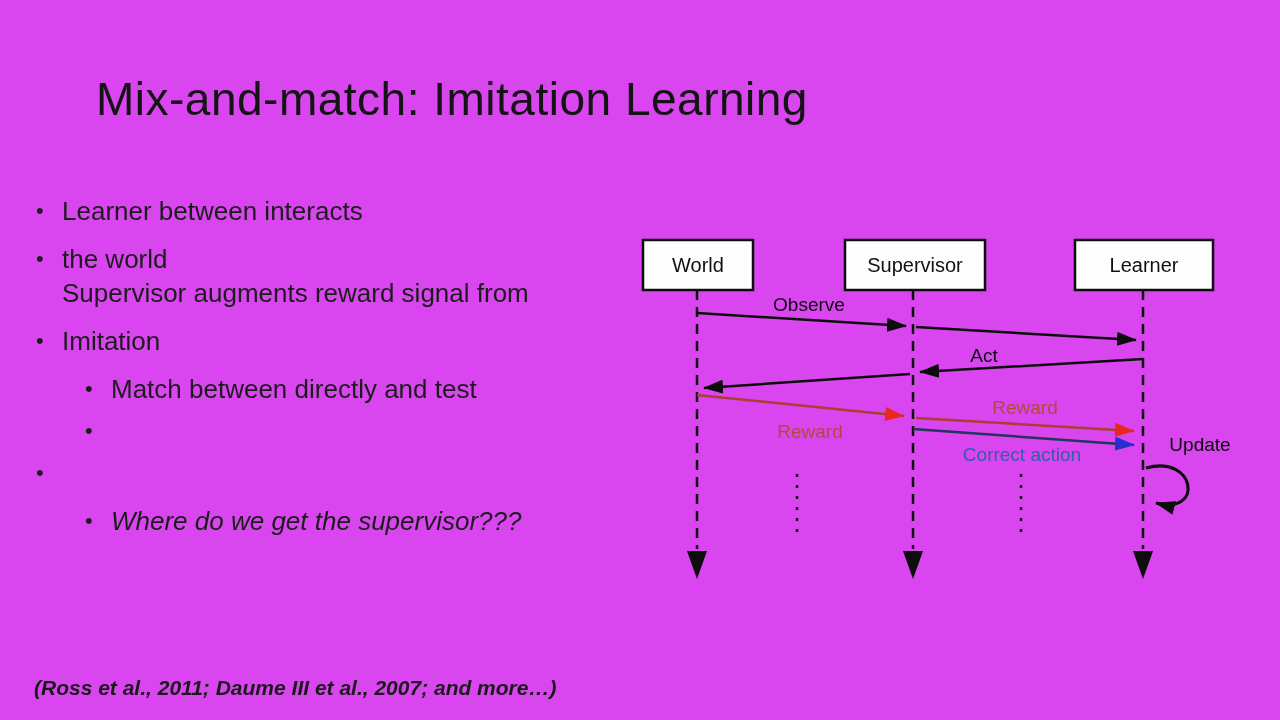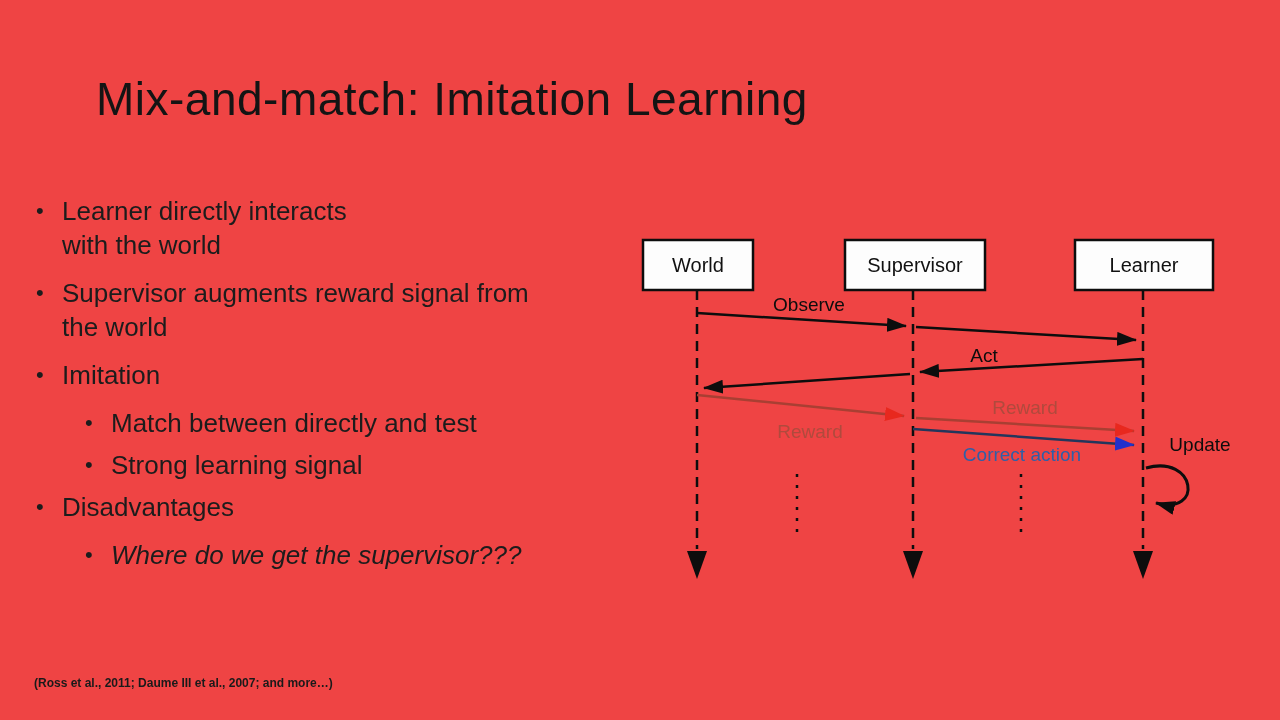--- a/index.html
+++ b/index.html
@@ -1,19 +1,19 @@
 <!DOCTYPE html>
 <html><head>
 <meta charset="utf-8">
 <style>
   html,body{margin:0;padding:0;background:#e9e9e9;}
   .slide{
     position:relative;
     width:1280px;height:720px;
-    background:#ef4444;
+    background:#d946ef;
     overflow:hidden;
     font-family:"Liberation Sans", sans-serif;
     color:#161616;
   }
   .title{
     position:absolute;left:96px;top:72px;
     font-size:46px;font-weight:300;letter-spacing:.5px;
     color:#141414;white-space:nowrap;
   }
   ul.bullets{
@@ -21,73 +21,66 @@
     list-style:none;margin:0;padding:0;
     font-size:26px;line-height:34px;color:#1c1c1c;
   }
   ul.bullets li{display:flex;margin-bottom:14px;}
   ul.bullets li.l2{margin-left:49px;margin-bottom:8px;}
   ul.bullets .mk{flex:none;width:26px;font-size:22px;}
   ul.bullets .bt .ln{display:block;}
   ul.bullets li.italic .bt{font-style:italic;text-align:center;}
   .citation{
     position:absolute;left:34px;top:676px;
-    font-size:12px;font-weight:600;color:#1a1a1a;
+    font-size:21px;font-style:italic;font-weight:600;color:#1a1a1a;
     white-space:nowrap;
   }
   svg.seq{position:absolute;left:0;top:0;}
   svg.seq text{font-family:"Liberation Sans", sans-serif;}
   .actor-label{font-size:20px;fill:#111;text-anchor:middle;}
   .msg-label{font-size:19px;text-anchor:middle;}
 </style>
 </head>
 <body>
 
 <div class="slide">
 
   <div class="title">Mix-and-match: Imitation Learning</div>
 
   <ul class="bullets">
     <li class="l1">
       <span class="mk">•</span>
       <div class="bt">
-        <span class="ln">Learner directly interacts</span>
-        <span class="ln">with the world</span>
+        <span class="ln">Learner between interacts</span>
       </div>
     </li>
     <li class="l1">
       <span class="mk">•</span>
       <div class="bt">
+        <span class="ln">the world</span>
         <span class="ln">Supervisor augments reward signal from</span>
-        <span class="ln">the world</span>
       </div>
     </li>
     <li class="l1">
       <span class="mk">•</span>
       <div class="bt">
         <span class="ln">Imitation</span>
       </div>
     </li>
     <li class="l2">
       <span class="mk">•</span>
       <div class="bt">
         <span class="ln">Match between directly and test</span>
       </div>
     </li>
     <li class="l2">
       <span class="mk">•</span>
-      <div class="bt">
-        <span class="ln">Strong learning signal</span>
-      </div>
     </li>
     <li class="l1">
       <span class="mk">•</span>
-      <div class="bt">
-        <span class="ln">Disadvantages</span>
-      </div>
     </li>
     <li class="l2 italic">
       <span class="mk">•</span>
       <div class="bt">
         <span class="ln">Where do we get the supervisor???</span>
       </div>
     </li>
   </ul>
 
   <div class="citation">(Ross et al., 2011; Daume III et al., 2007; and more…)</div>

